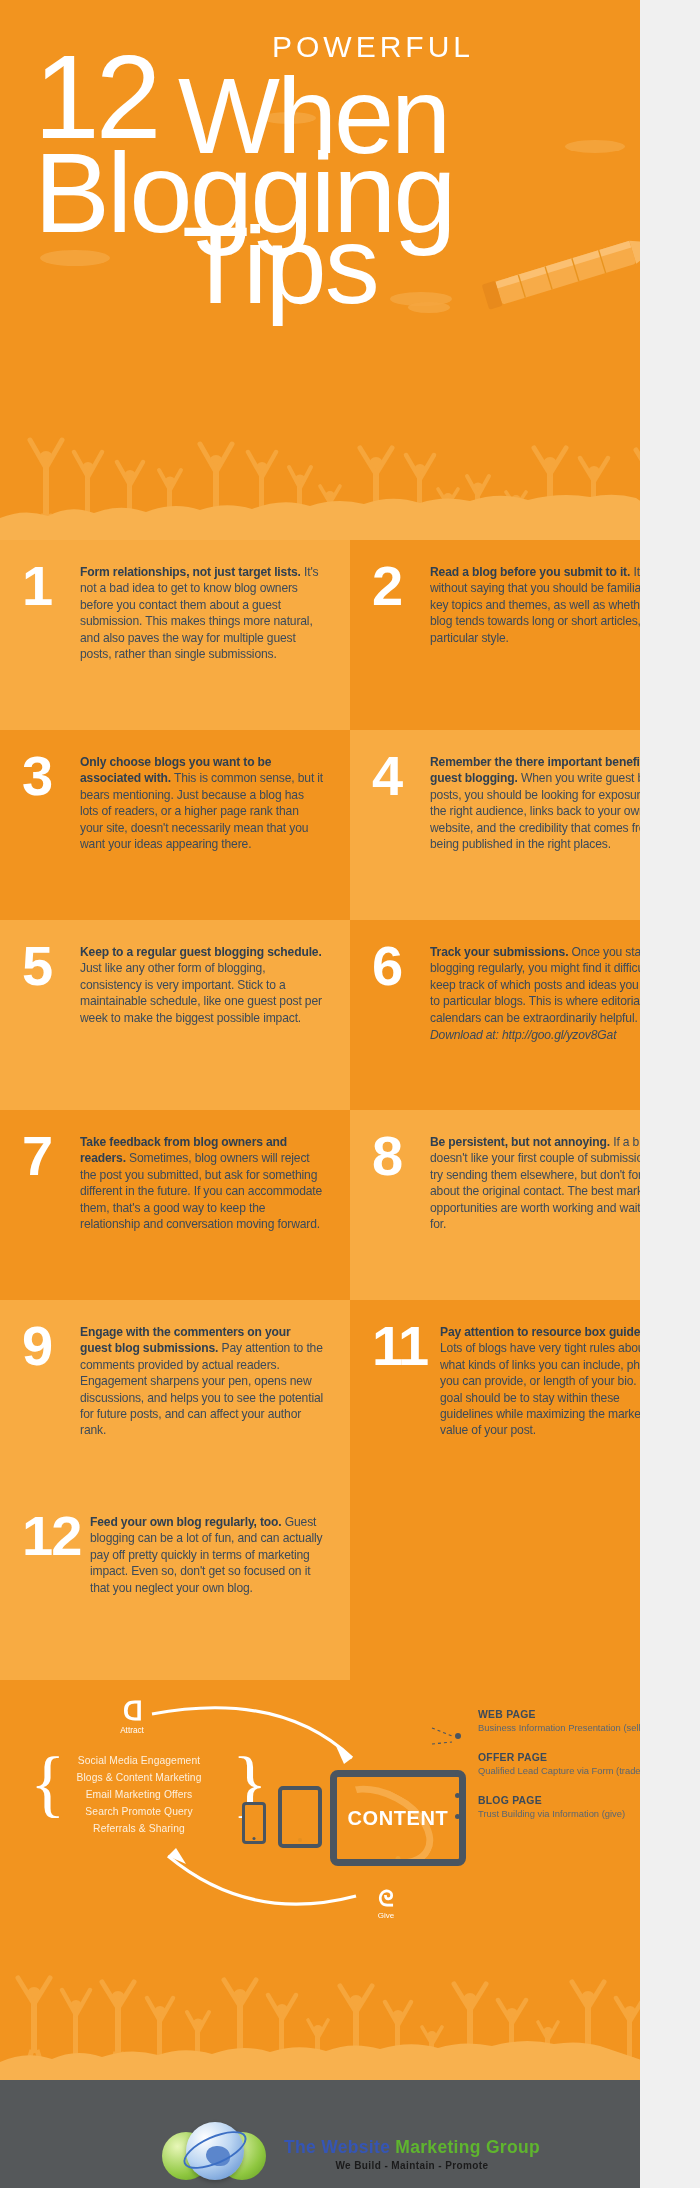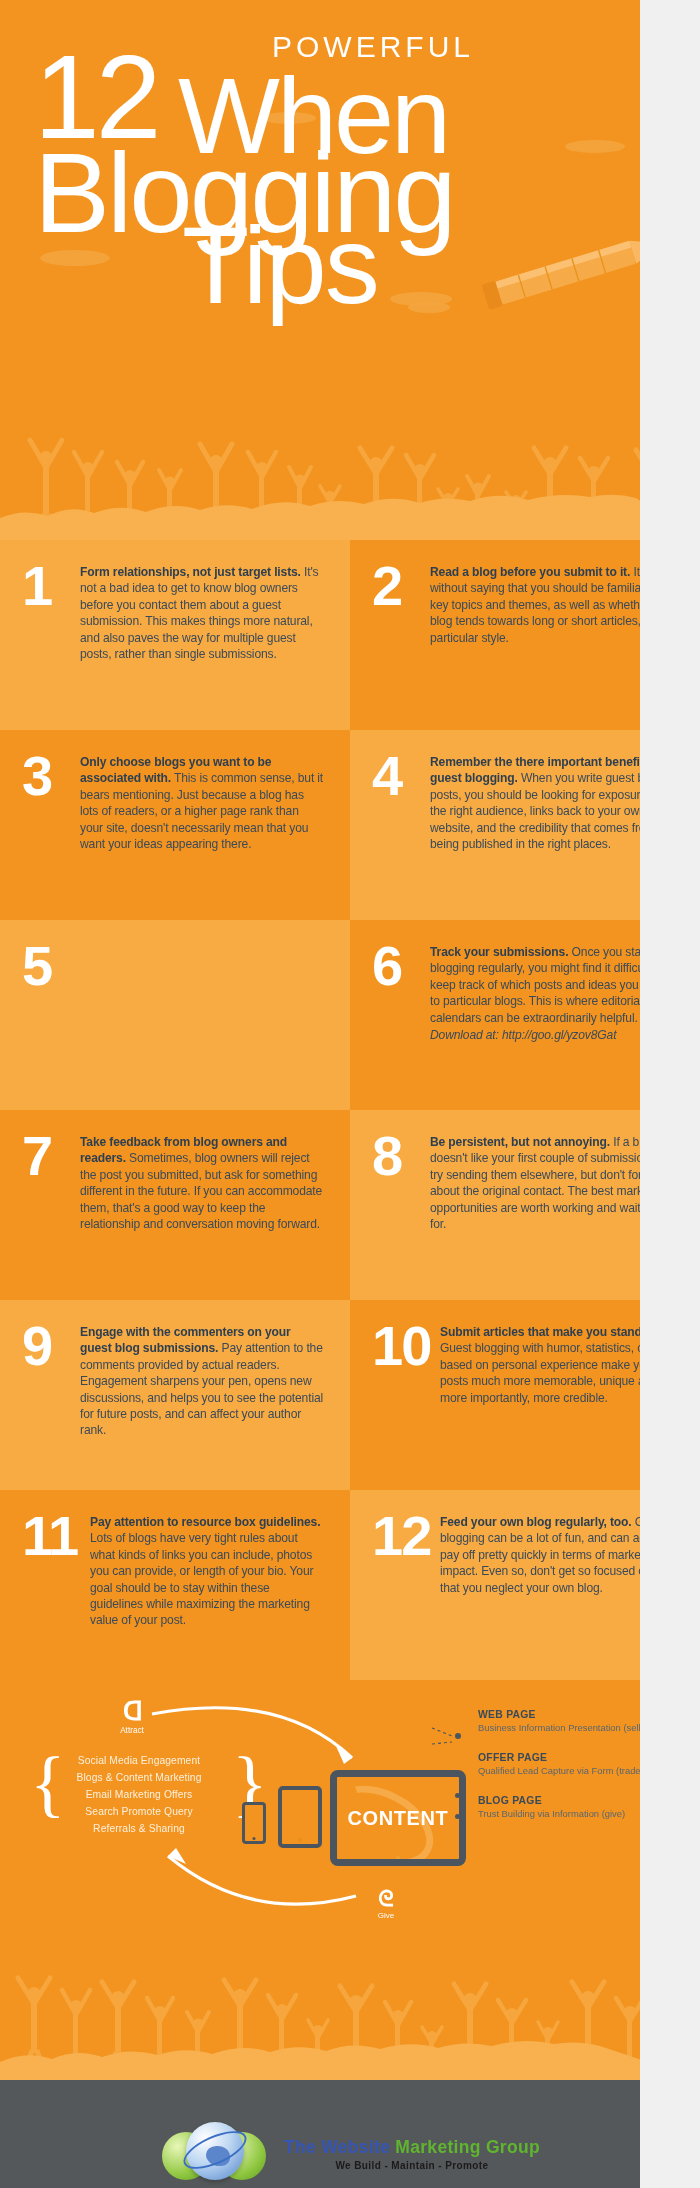--- a/index.html
+++ b/index.html
@@ -577,20 +577,23 @@
 
     <div class="tip light">
       <div class="tip-num">4</div>
       <div class="tip-body">
         <b>Remember the there important benefits of guest blogging.</b><span> When you write guest blog posts, you should be looking for exposure to the right audience, links back to your own website, and the credibility that comes from being published in the right places.</span>
       </div>
     </div>
 
     <div class="tip light">
       <div class="tip-num">5</div>
+      <div class="tip-body">
+        <b>Keep to a regular guest blogging schedule.</b><span> Just like any other form of blogging, consistency is very important. Stick to a maintainable schedule, like one guest post per week to make the biggest possible impact.</span>
+      </div>
     </div>
 
     <div class="tip dark">
       <div class="tip-num">6</div>
       <div class="tip-body">
         <b>Track your submissions.</b><span> Once you start blogging regularly, you might find it difficult to keep track of which posts and ideas you sent to particular blogs. This is where editorial calendars can be extraordinarily helpful.</span>
         <span class="tip-link">Download at: http://goo.gl/yzov8Gat</span>
       </div>
     </div>
 
@@ -608,26 +611,20 @@
       </div>
     </div>
 
     <div class="tip light">
       <div class="tip-num">9</div>
       <div class="tip-body">
         <b>Engage with the commenters on your guest blog submissions.</b><span> Pay attention to the comments provided by actual readers. Engagement sharpens your pen, opens new discussions, and helps you to see the potential for future posts, and can affect your author rank.</span>
       </div>
     </div>
 
-    <div class="tip dark">
-      <div class="tip-num wide">10</div>
-      <div class="tip-body">
-        <b>Submit articles that make you stand out.</b><span> Guest blogging with humor, statistics, or are based on personal experience make your posts much more memorable, unique and more importantly, more credible.</span>
-      </div>
-    </div>
 
     <div class="tip dark">
       <div class="tip-num wide">11</div>
       <div class="tip-body">
         <b>Pay attention to resource box guidelines.</b><span> Lots of blogs have very tight rules about what kinds of links you can include, photos you can provide, or length of your bio. Your goal should be to stay within these guidelines while maximizing the marketing value of your post.</span>
       </div>
     </div>
 
     <div class="tip light">
       <div class="tip-num wide">12</div>

